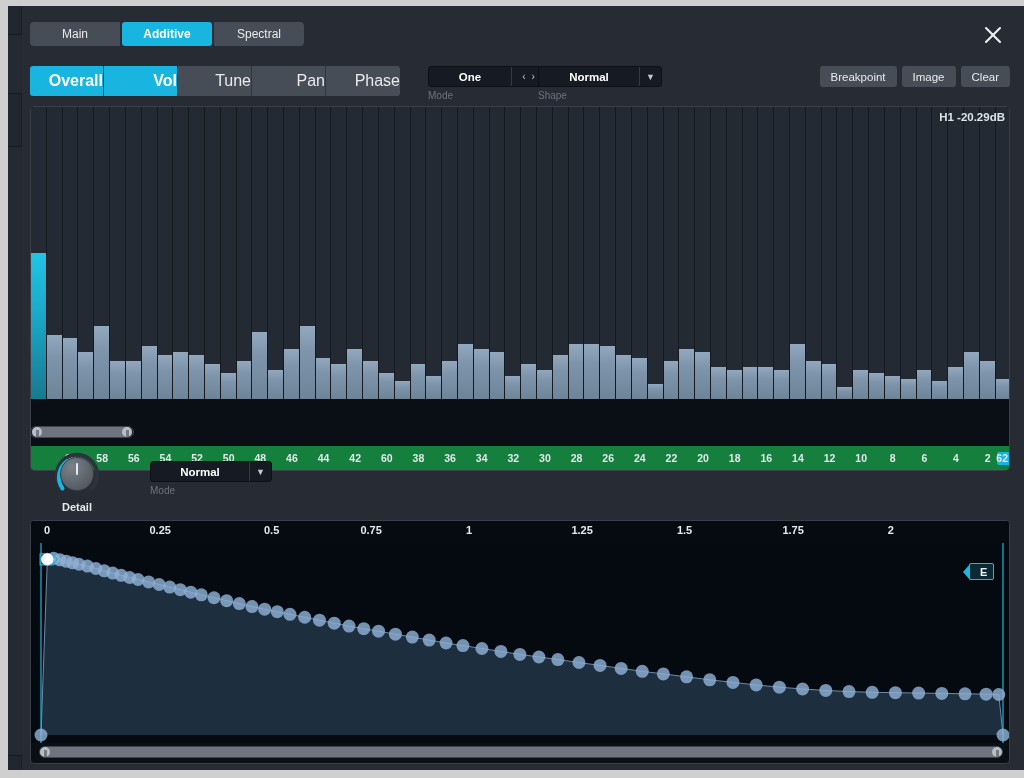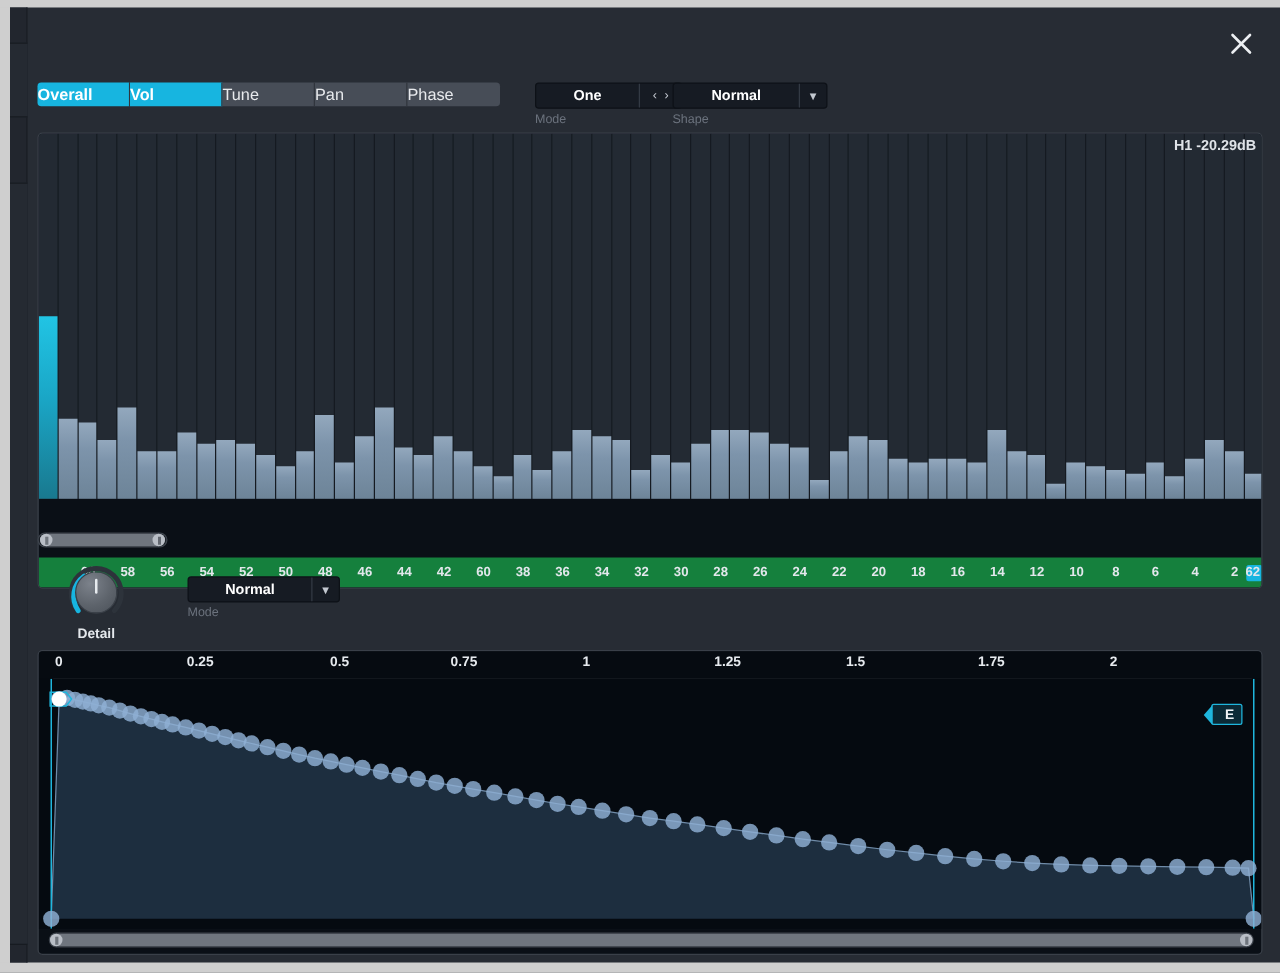--- a/index.html
+++ b/index.html
@@ -73,25 +73,25 @@
   }
   .close-btn svg { width: 20px; height: 20px; }
 
   
   .toolbar {
     position: absolute; left: 22px; top: 60px;
     width: 980px; height: 34px;
   }
   .seg-group { position: absolute; left: 0; top: 0; display: flex; }
   .seg-btn {
-    width: 74px; height: 19px;
+    width: 74px; height: 30px;
     background: #474d57;
     color: #e8eaed;
-    font-size: 13px;
-    display: flex; align-items: center; justify-content: flex-start;
+    font-size: 16px;
+    display: flex; align-items: center; justify-content: flex-end;
     cursor: pointer; user-select: none;
     border-right: 1px solid #30353d;
   }
   .seg-btn.active { background: #17b5e0; color: #fff; font-weight: bold; }
   .seg-btn:first-child { border-radius: 3px 0 0 3px; }
   .seg-btn:last-child { border-radius: 0 3px 3px 0; border-right: none; }
 
   .combo-wrap { position: absolute; top: 0; }
   .combo {
     height: 21px;
@@ -289,20 +289,31 @@
   <div class="frame-left"></div>
   <div class="frame-bottom"></div>
 
   <div class="panel">
 
     <div class="left-rail">
       <div class="rail-seg" style="top:28px;height:60px;"></div>
       <div class="rail-seg" style="top:140px;height:610px;"></div>
     </div>
 
+    <div class="tabstrip">
+      <div class="tab first">
+        <span>Main</span>
+      </div>
+      <div class="tab active">
+        <span>Additive</span>
+      </div>
+      <div class="tab last">
+        <span>Spectral</span>
+      </div>
+    </div>
 
     <div class="close-btn">
       <svg viewBox="0 0 20 20" aria-hidden="true">
         <line x1="3" y1="3" x2="17" y2="17" stroke="#eceff2" stroke-width="2.1" stroke-linecap="round"></line>
         <line x1="17" y1="3" x2="3" y2="17" stroke="#eceff2" stroke-width="2.1" stroke-linecap="round"></line>
       </svg>
     </div>
 
     <div class="toolbar">
 
@@ -336,20 +347,31 @@
       </div>
 
       <div class="combo-wrap" style="left:508px;width:124px;">
         <div class="combo">
           <div class="combo-value">Normal</div>
           <div class="combo-caret">▼</div>
         </div>
         <div class="combo-label">Shape</div>
       </div>
 
+      <div class="right-btns">
+        <div class="gbtn">
+          <span>Breakpoint</span>
+        </div>
+        <div class="gbtn">
+          <span>Image</span>
+        </div>
+        <div class="gbtn">
+          <span>Clear</span>
+        </div>
+      </div>
     </div>
 
     <div class="harm-panel">
       <div class="harm-plot">
         <div class="harm-readout">H1 -20.29dB</div>
         <div class="bars" id="bars">
             <div class="barcell selected">
               <div class="barfill" style="height: 50%;"></div>
             </div>
             <div class="barcell">

